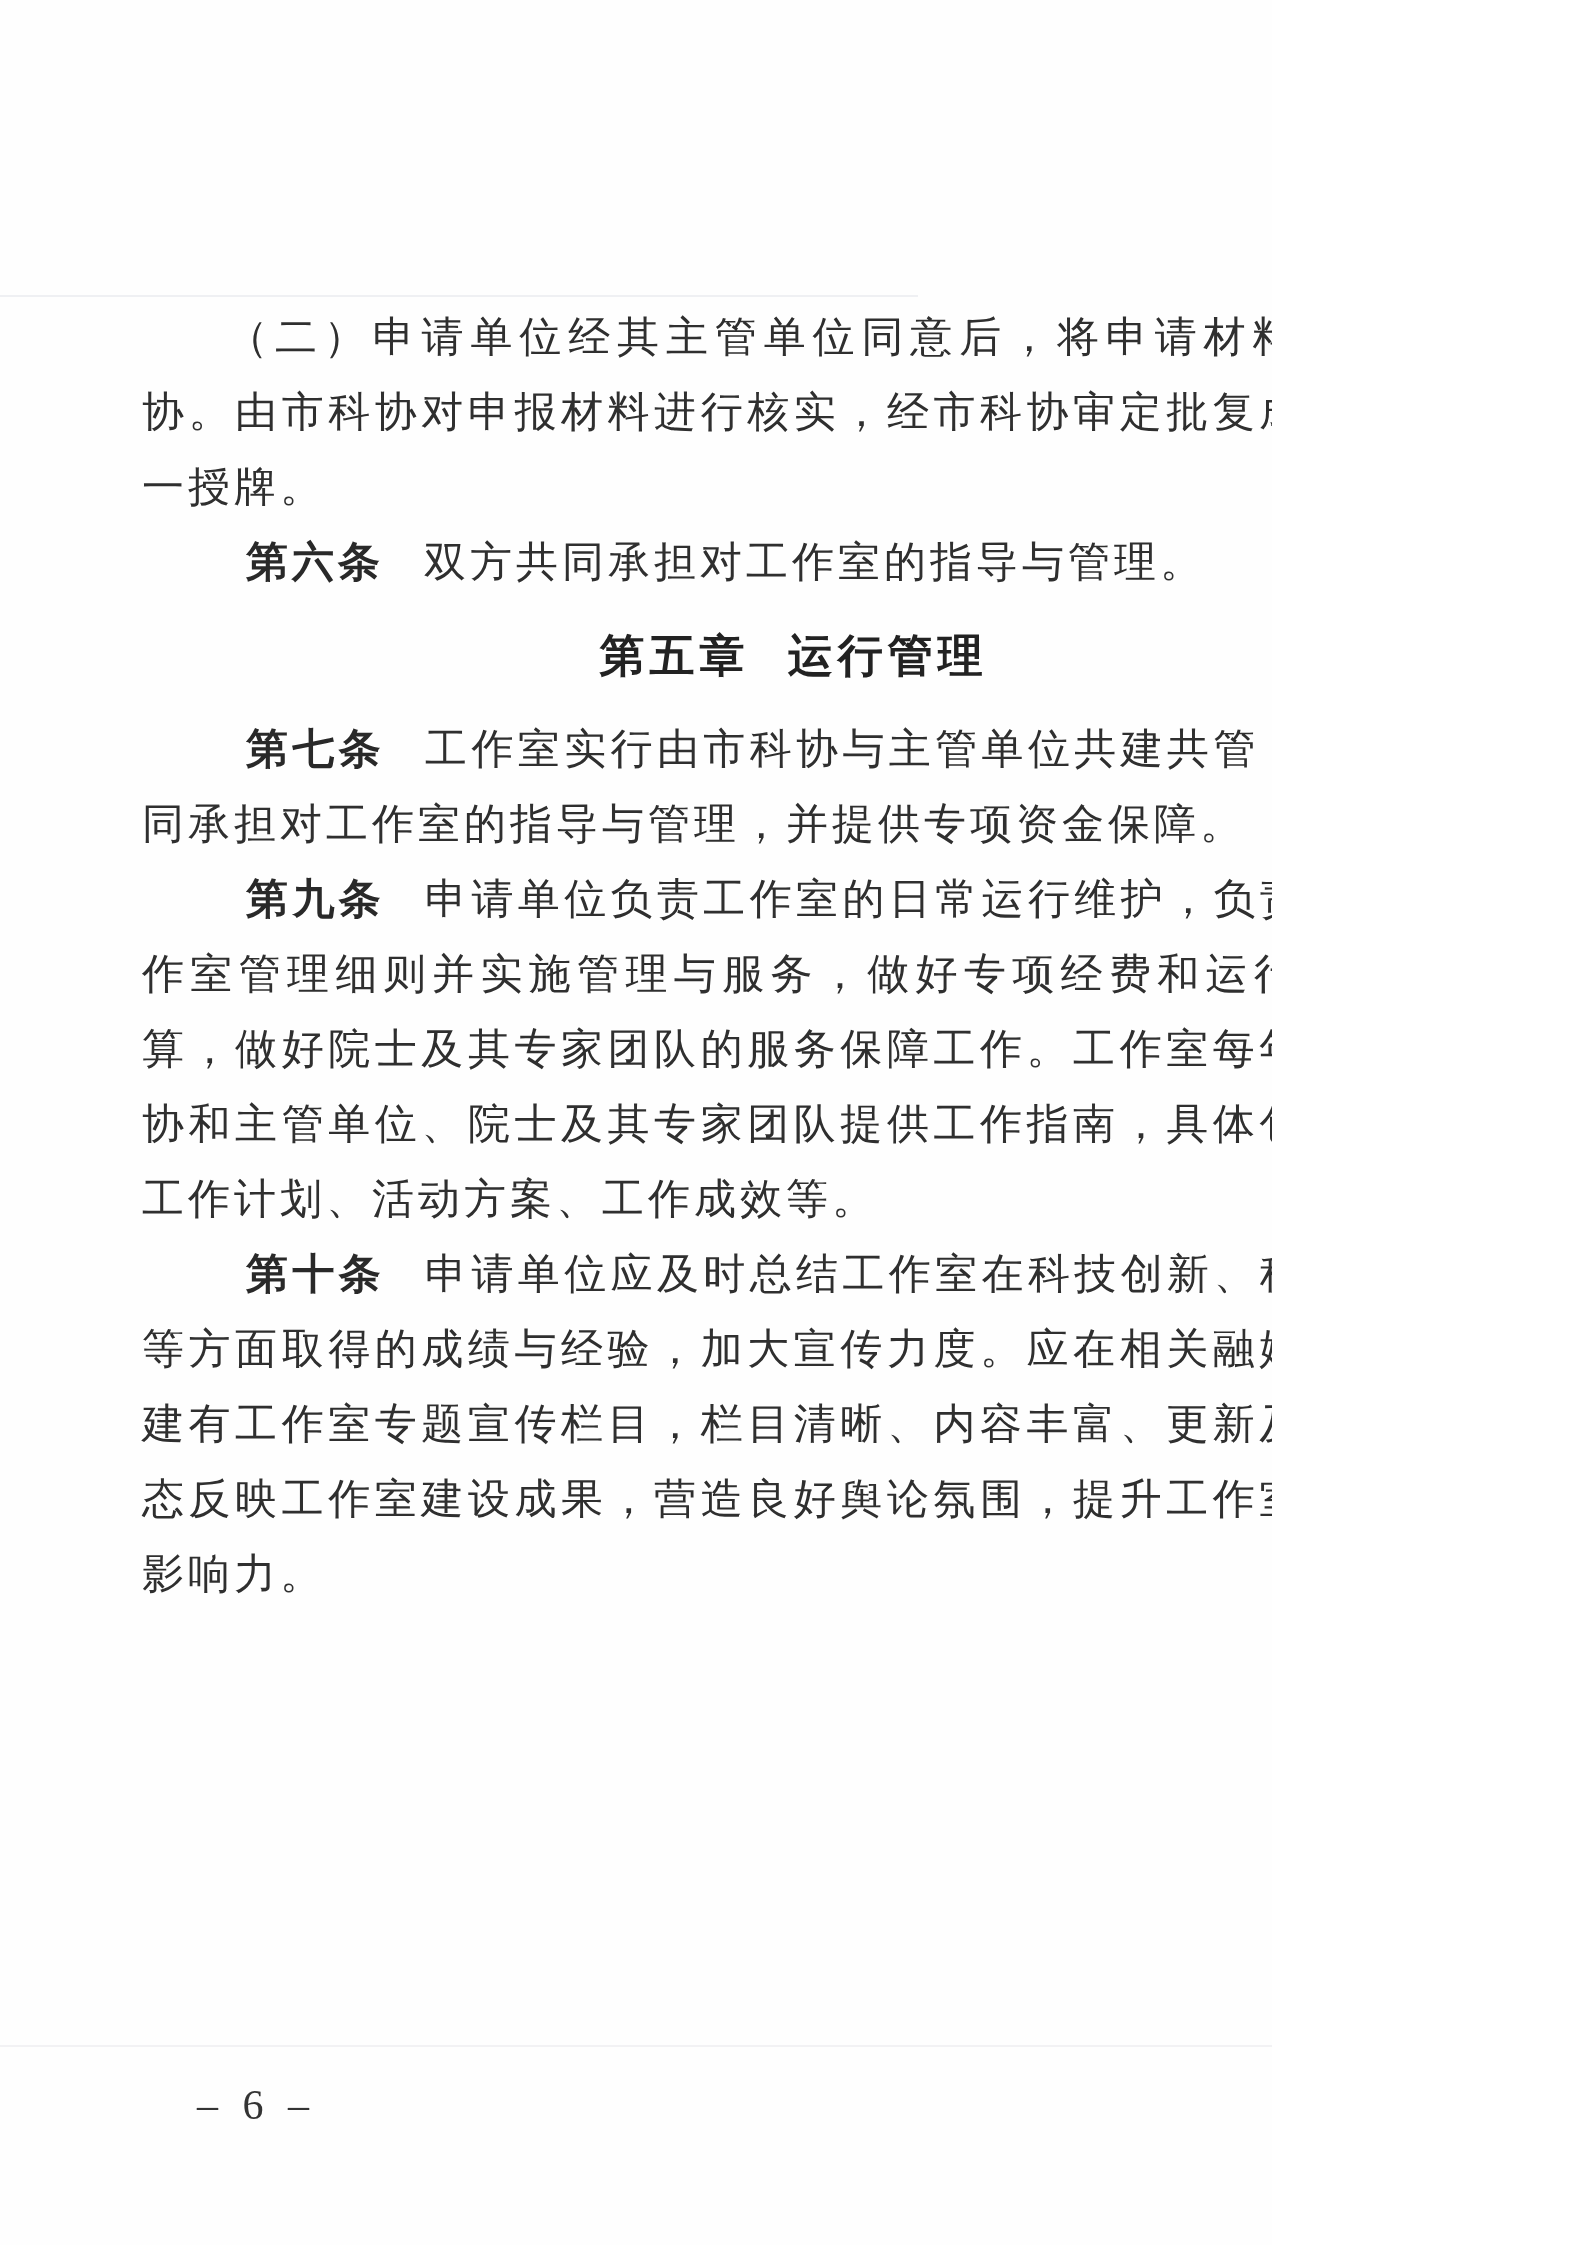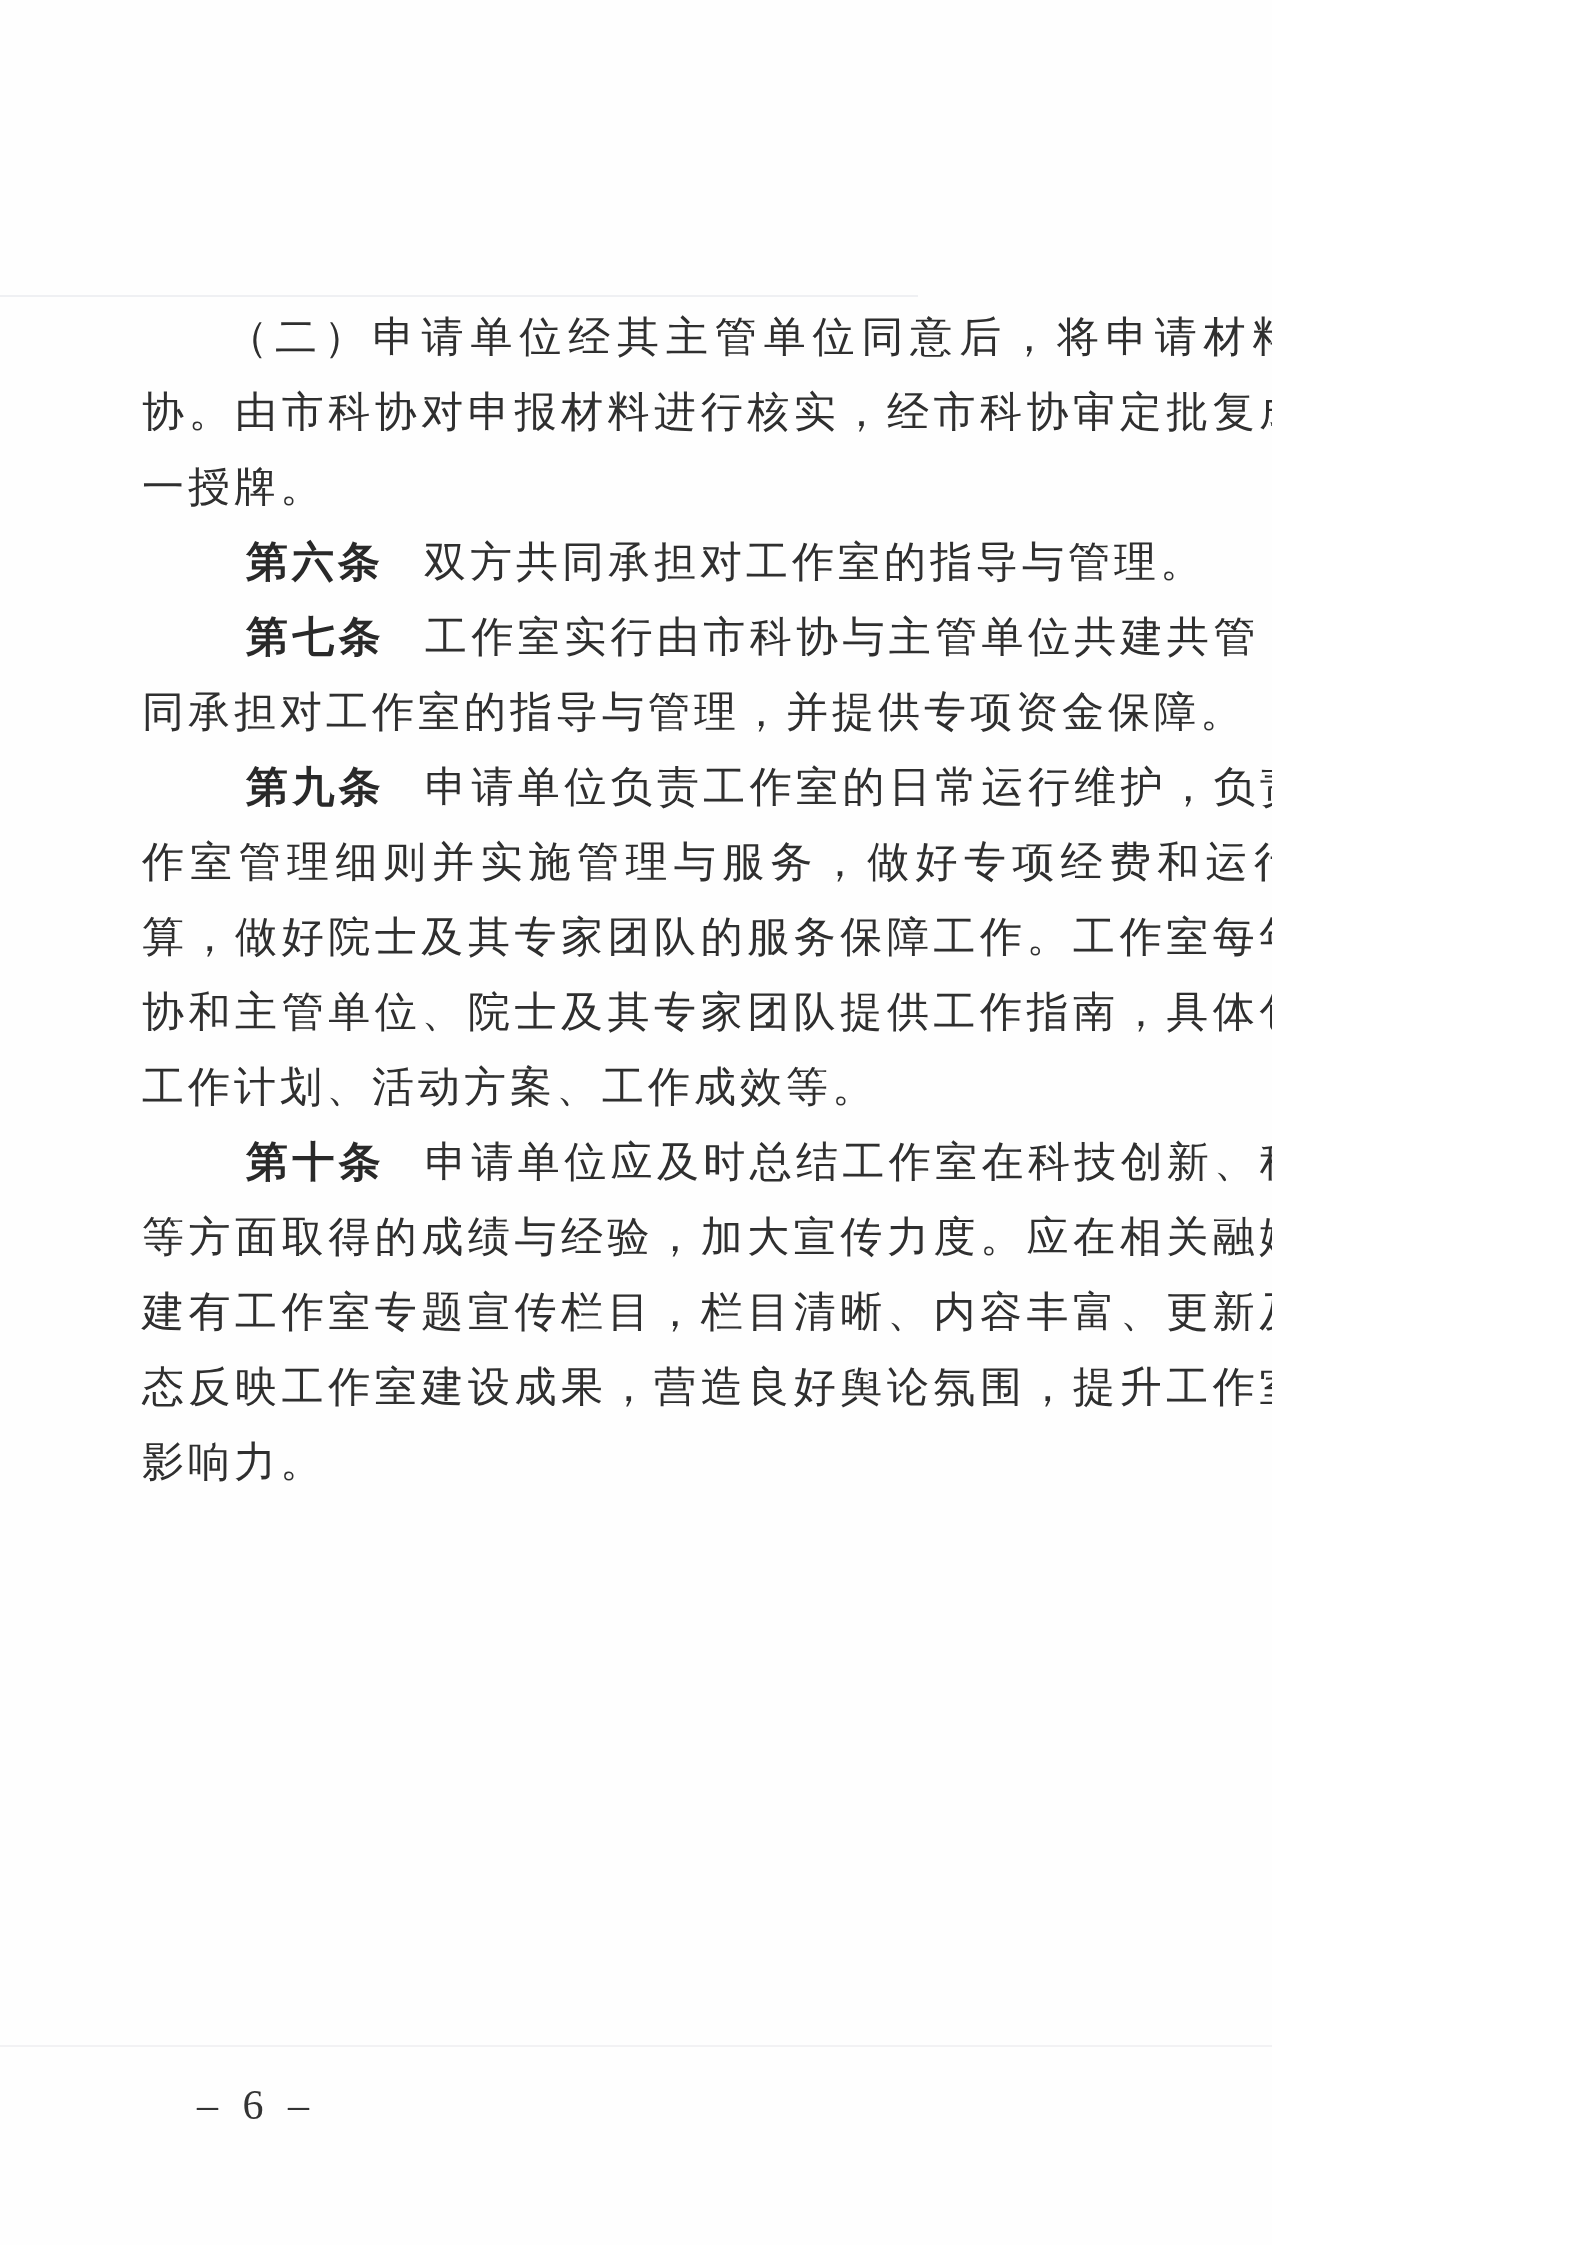--- a/index.html
+++ b/index.html
@@ -108,20 +108,21 @@
 <div class="page">
 
   <div class="scan-hline-top"></div>
 
   <div class="content">
 
     <p class="para"><span>（二）申请单位经其主管单位同意后，将申请材料报市科协。由市科协对申报材料进行核实，经市科协审定批复成立，统一授牌。</span></p>
 
     <p class="para"><span class="term">第六条</span><span>双方共同承担对工作室的指导与管理。</span></p>
 
+    <h2 class="chapter-heading"><span class="chapter-number">第五章</span><span class="chapter-title">运行管理</span></h2>
 
     <p class="para"><span class="term">第七条</span><span>工作室实行由市科协与主管单位共建共管，双方共同承担对工作室的指导与管理，并提供专项资金保障。</span></p>
 
 
     <p class="para"><span class="term">第九条</span><span>申请单位负责工作室的日常运行维护，负责拟定工作室管理细则并实施管理与服务，做好专项经费和运行经费预算，做好院士及其专家团队的服务保障工作。工作室每年向市科协和主管单位、院士及其专家团队提供工作指南，具体包括年度工作计划、活动方案、工作成效等。</span></p>
 
     <p class="para"><span class="term">第十条</span><span>申请单位应及时总结工作室在科技创新、科学普及等方面取得的成绩与经验，加大宣传力度。应在相关融媒体平台建有工作室专题宣传栏目，栏目清晰、内容丰富、更新及时，动态反映工作室建设成果，营造良好舆论氛围，提升工作室的社会影响力。</span></p>
 
   </div>
 

